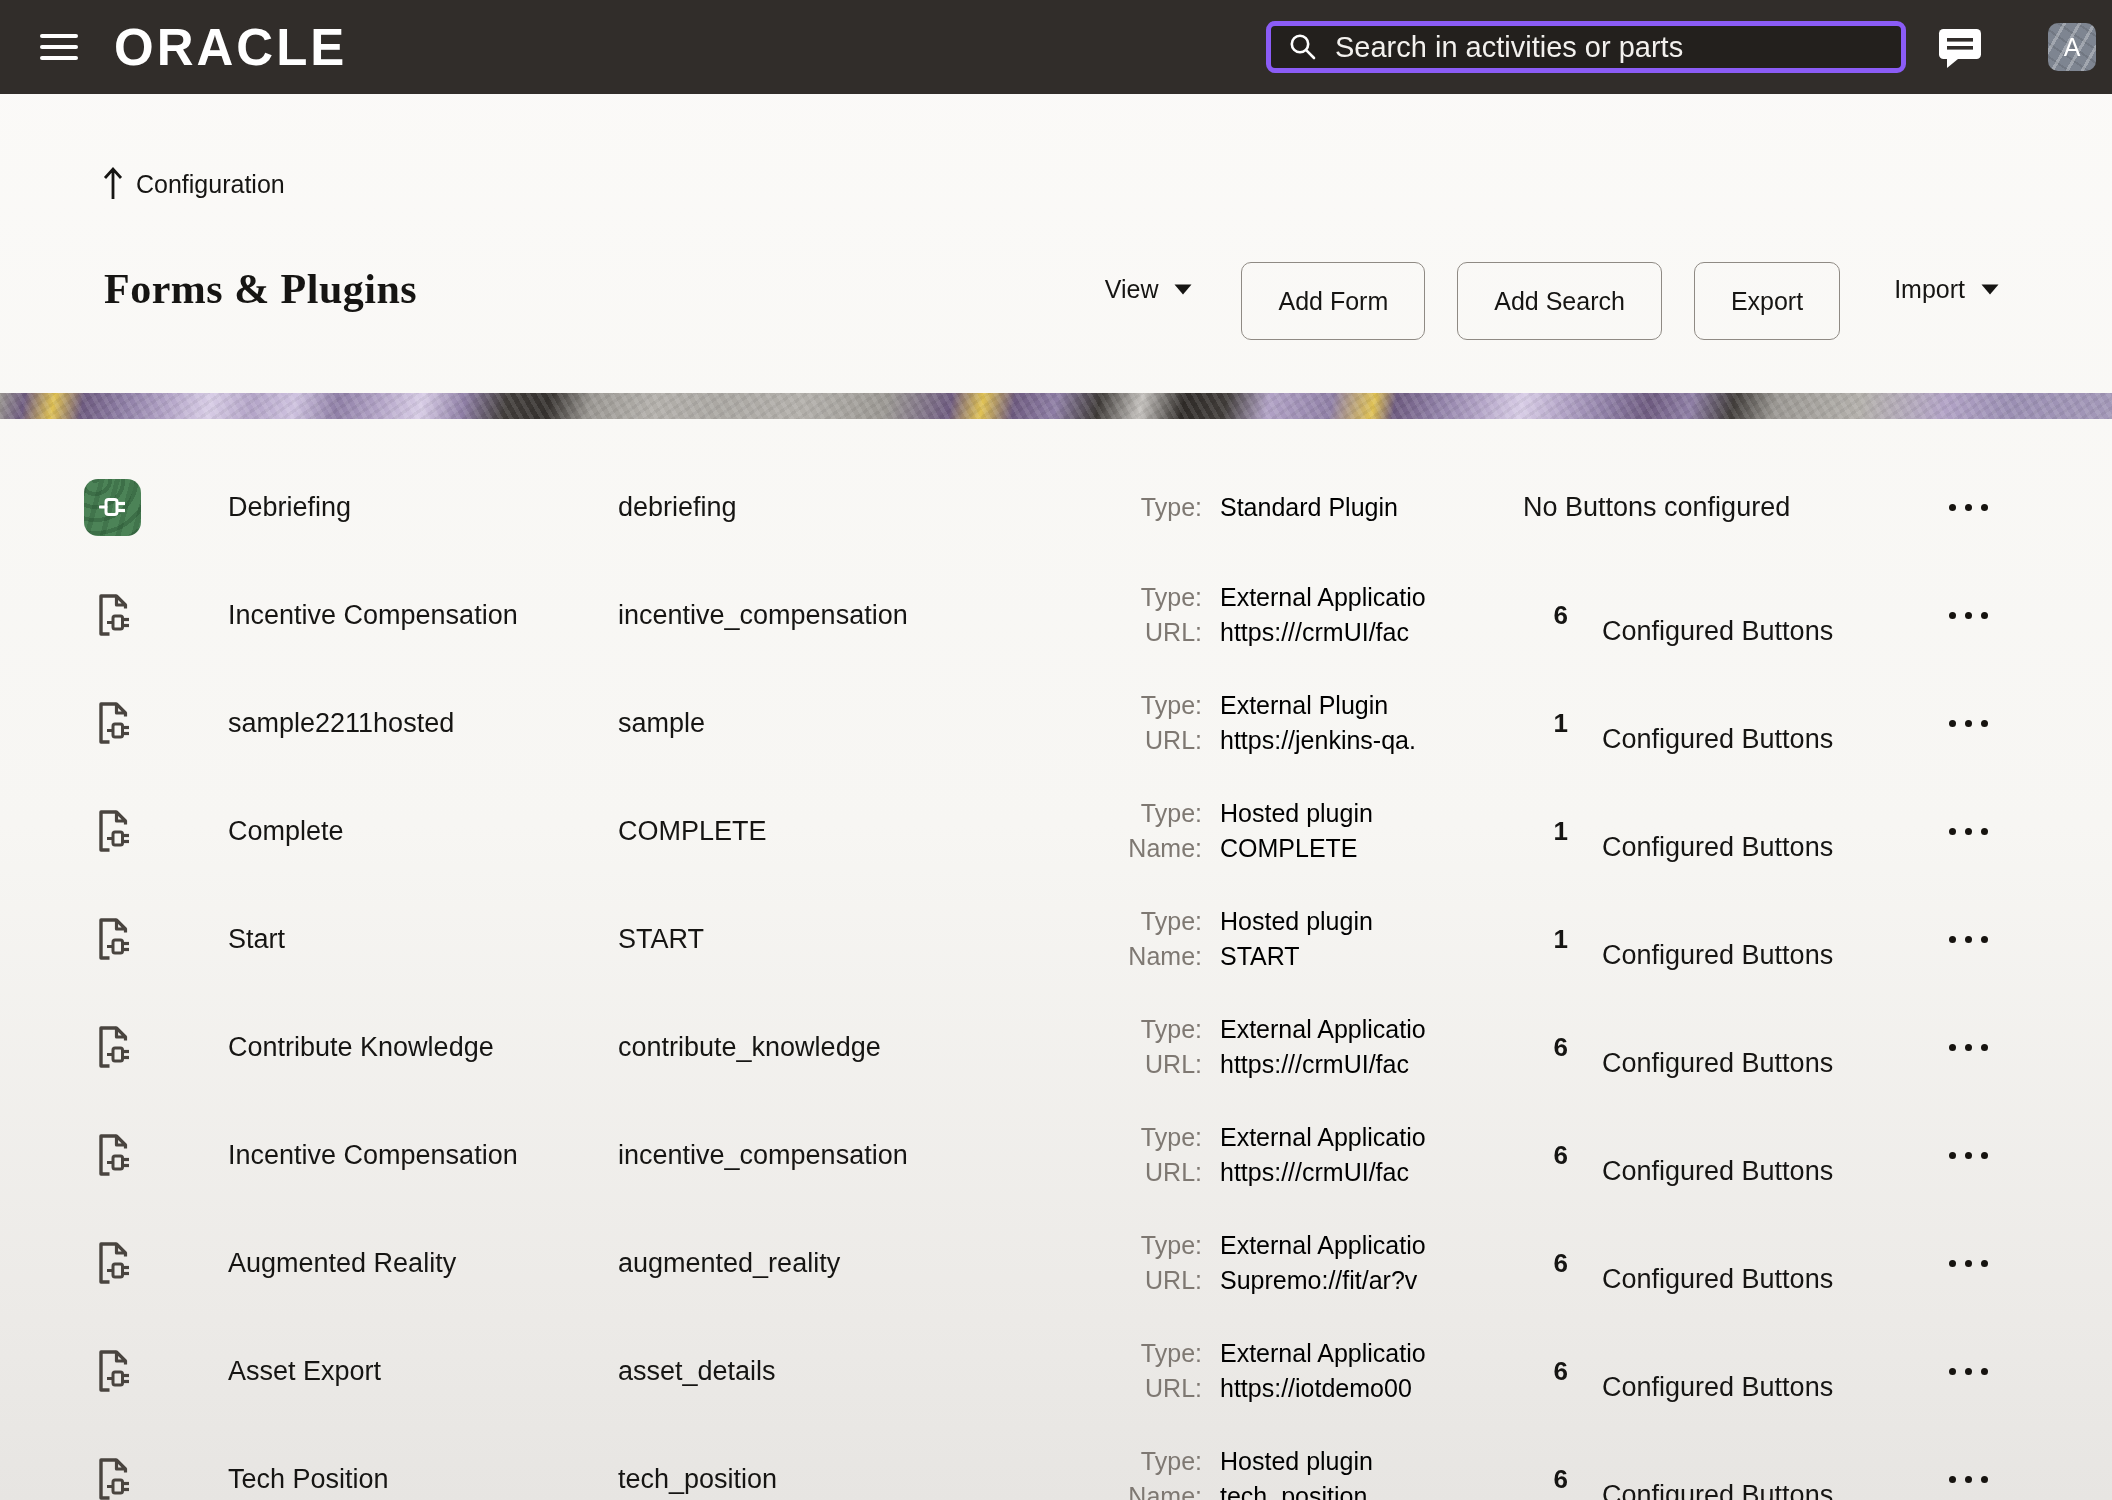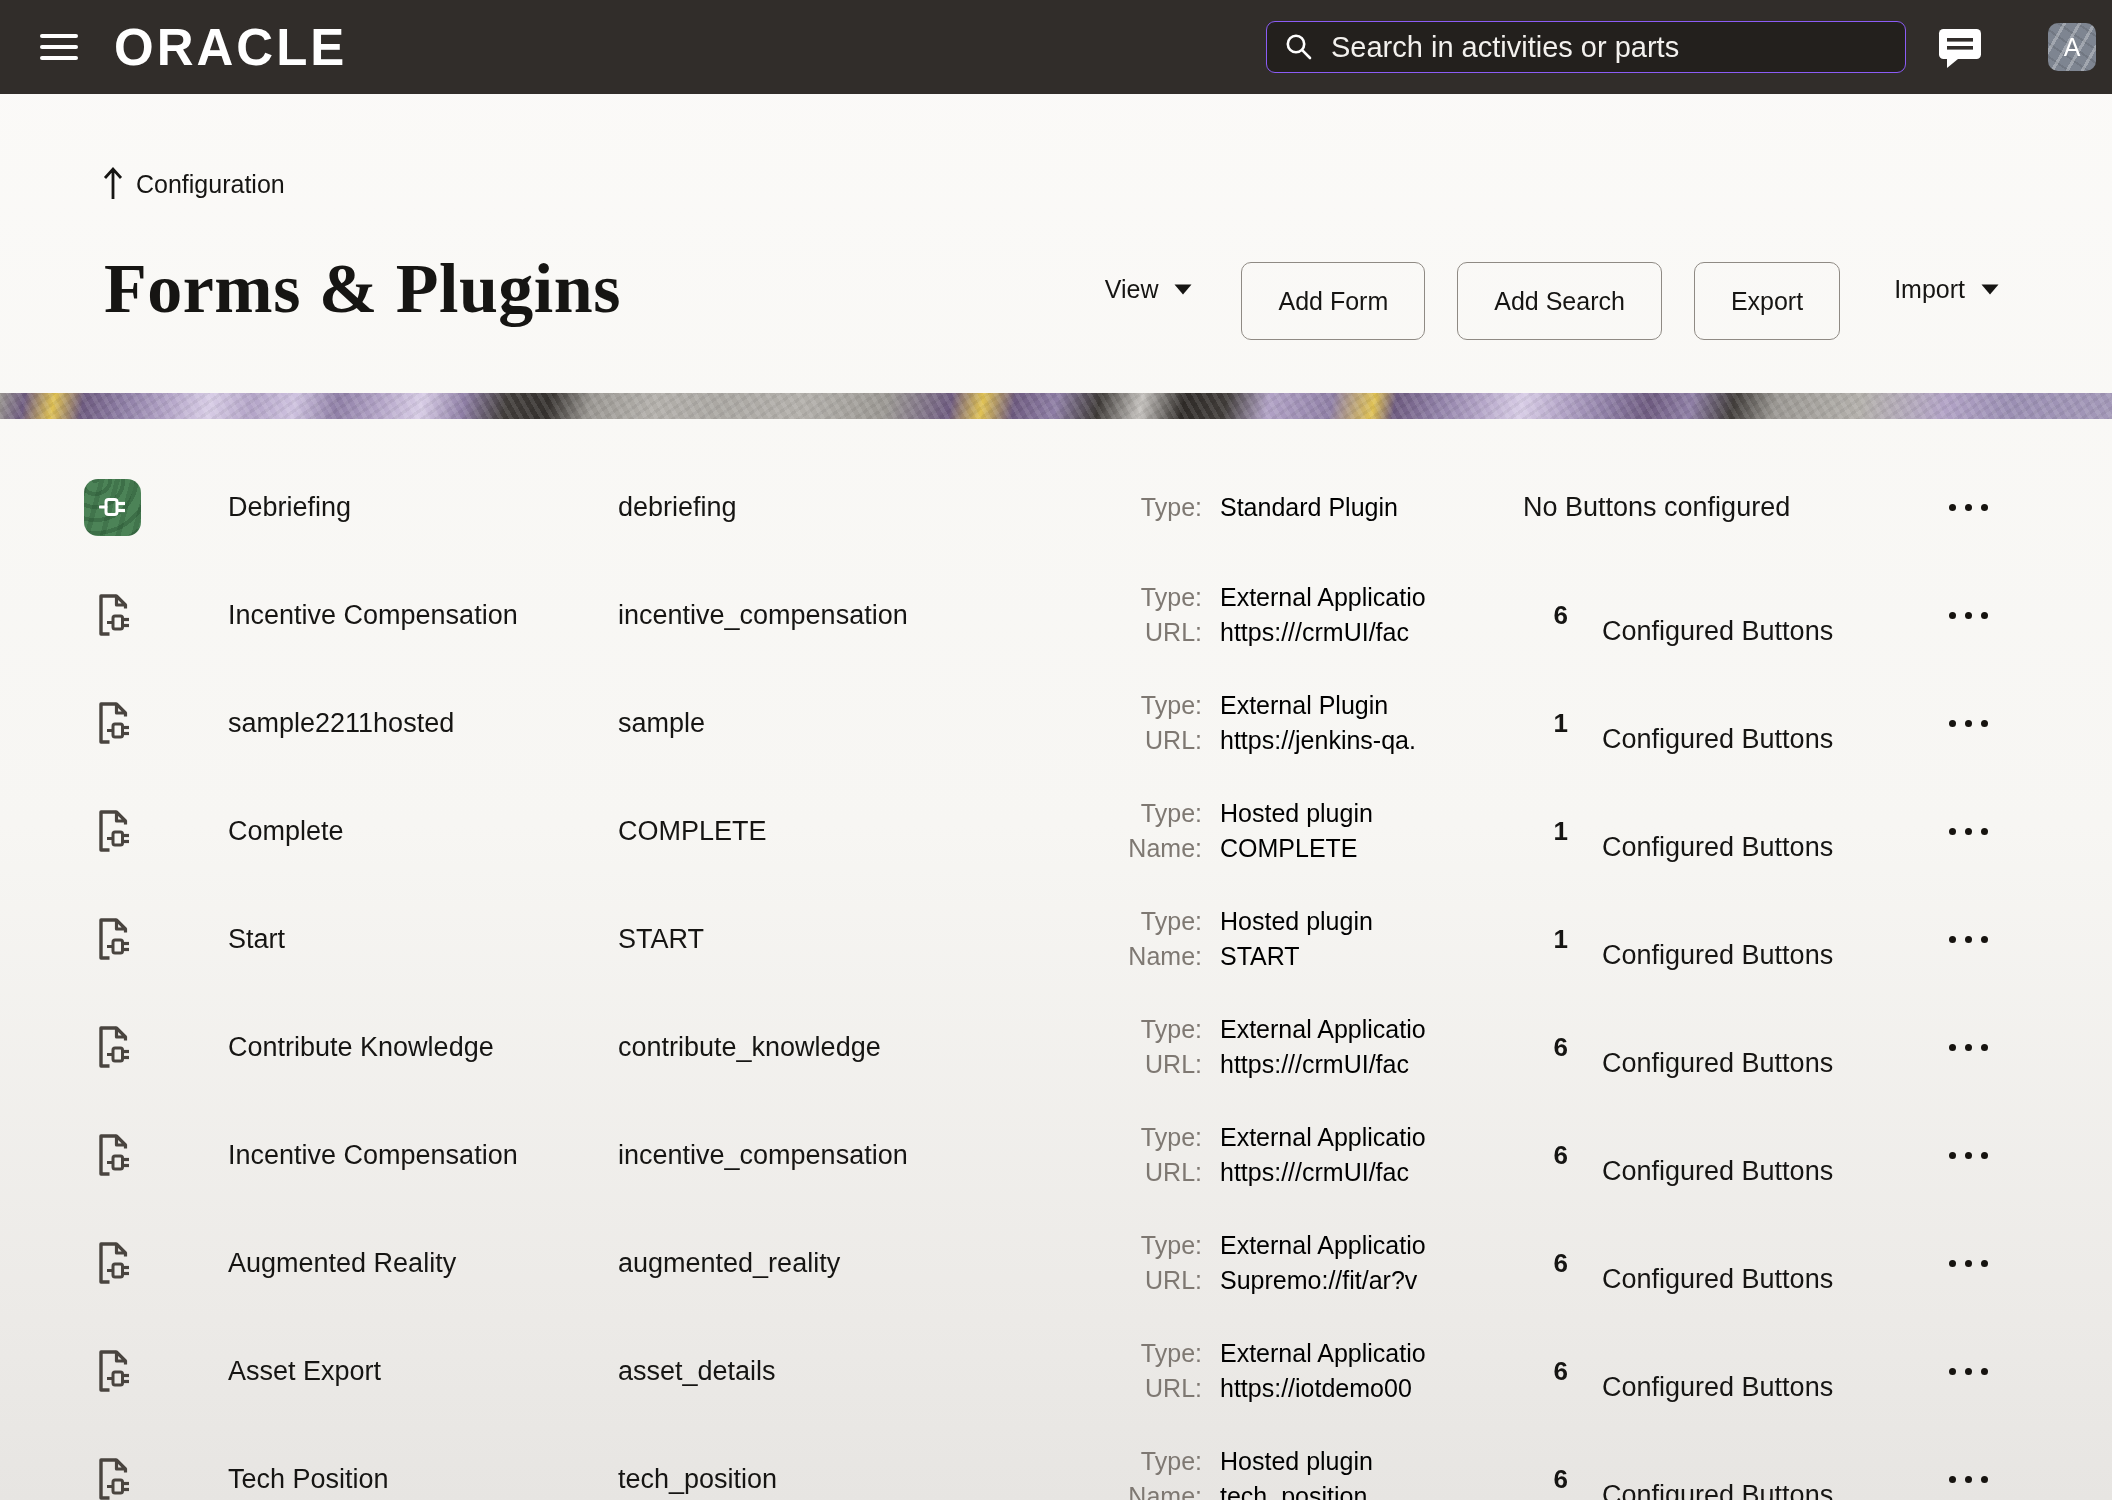--- a/index.html
+++ b/index.html
@@ -18,21 +18,21 @@
   }
   .hamburger { width:38px; display:flex; flex-direction:column; gap:7px; cursor:pointer; }
   .hamburger span { display:block; height:4px; border-radius:2px; background:#ffffff; }
   .logo {
     color:#fff; font-size:51px; font-weight:700; letter-spacing:3px;
     margin-left:36px; line-height:1;
   }
   .top-spacer { flex:1; }
   .searchbox {
     width:640px; height:52px; background:#23201d;
-    border:1px solid #8b5cf6; border-radius:9px;
+    border:5px solid #8b5cf6; border-radius:9px;
     display:flex; align-items:center; padding:0 16px;
   }
   .searchbox svg { flex:none; }
   .searchbox input {
     background:transparent; border:none; outline:none;
     color:#fff; font-size:29px; margin-left:16px; width:100%;
     font-family:"Liberation Sans", sans-serif;
   }
   .searchbox input::placeholder { color:#f3f1ee; opacity:1; }
   .chat { margin-left:30px; cursor:pointer; display:flex; }
@@ -53,21 +53,21 @@
   .breadcrumb .crumb-label { font-size:25px; }
 
   
   .titlerow {
     margin-top:40px; height:90px;
     display:flex; align-items:center;
     padding:0 112px 0 104px;
   }
   .page-title {
     font-family:"Liberation Serif", serif; font-weight:700;
-    font-size:70px; letter-spacing:.5px;text-align:center;
+    font-size:42px; letter-spacing:.5px;text-align:center;
   }
   .actions { margin-left:auto; display:flex; align-items:center; gap:32px; }
   .menubtn {
     display:flex; align-items:center; gap:15px; font-size:25px; cursor:pointer;
     background:none; border:none; color:#161513; font-family:"Liberation Sans", sans-serif;
   }
   .menubtn.view { margin-right:16px; }
   .menubtn.import { margin-left:22px; }
   .btn {
     height:78px; padding:0 36px; border:1px solid #8f8a84; border-radius:10px;

